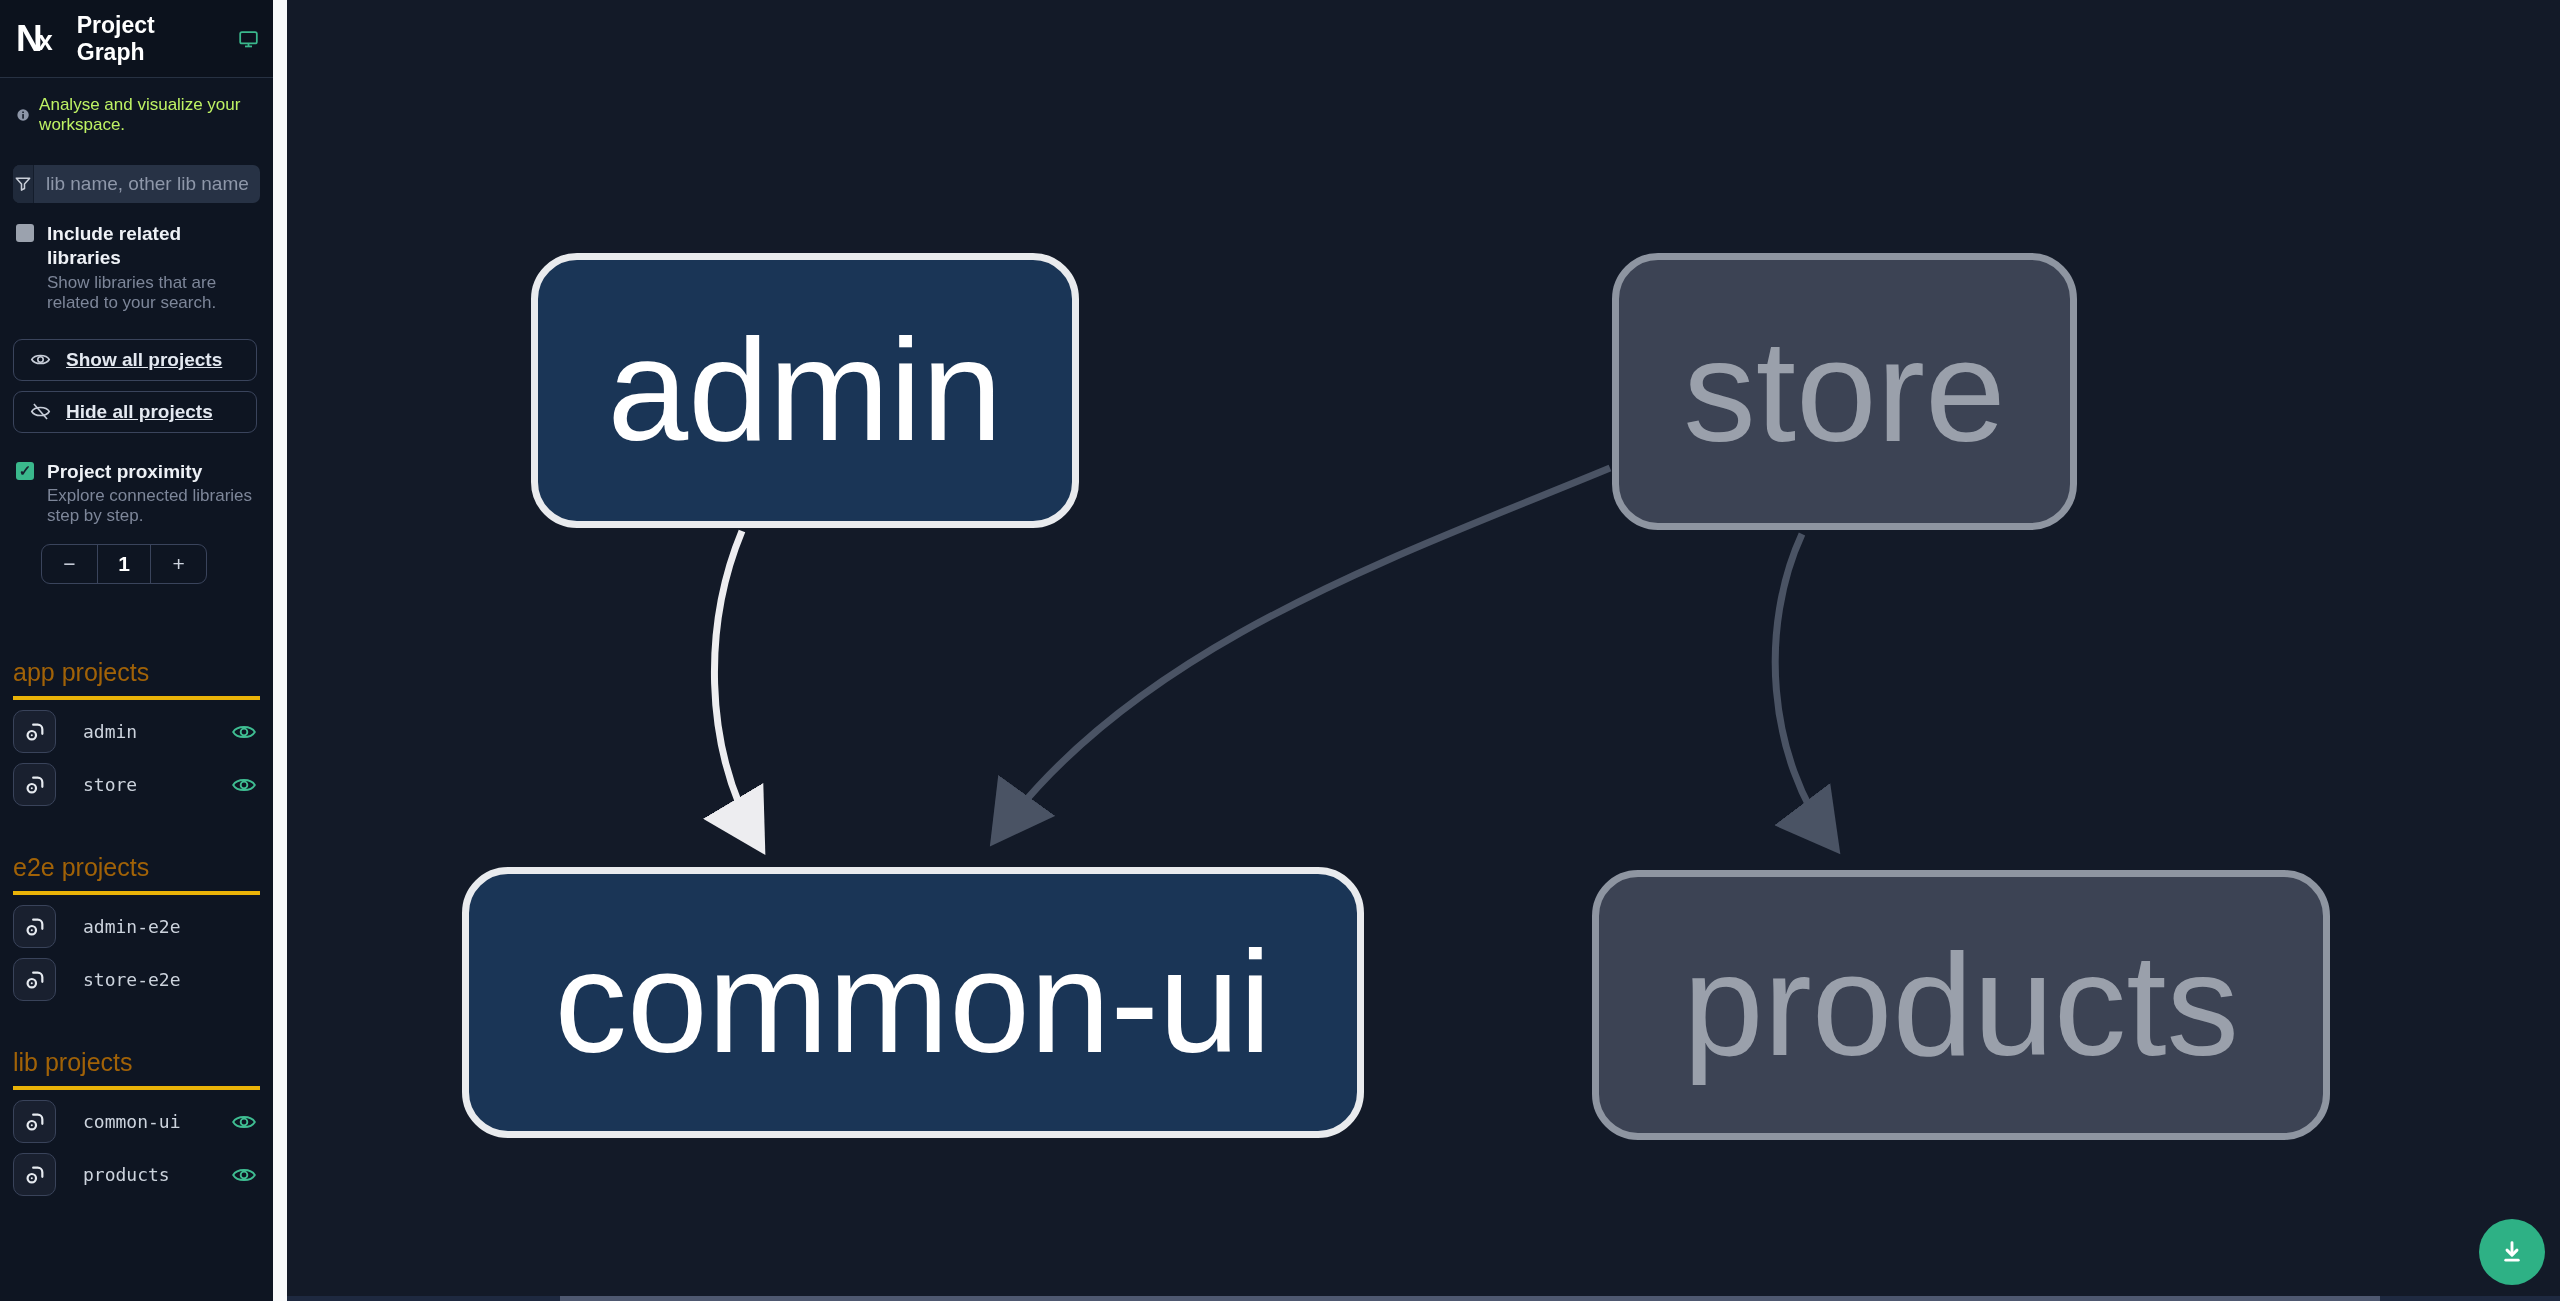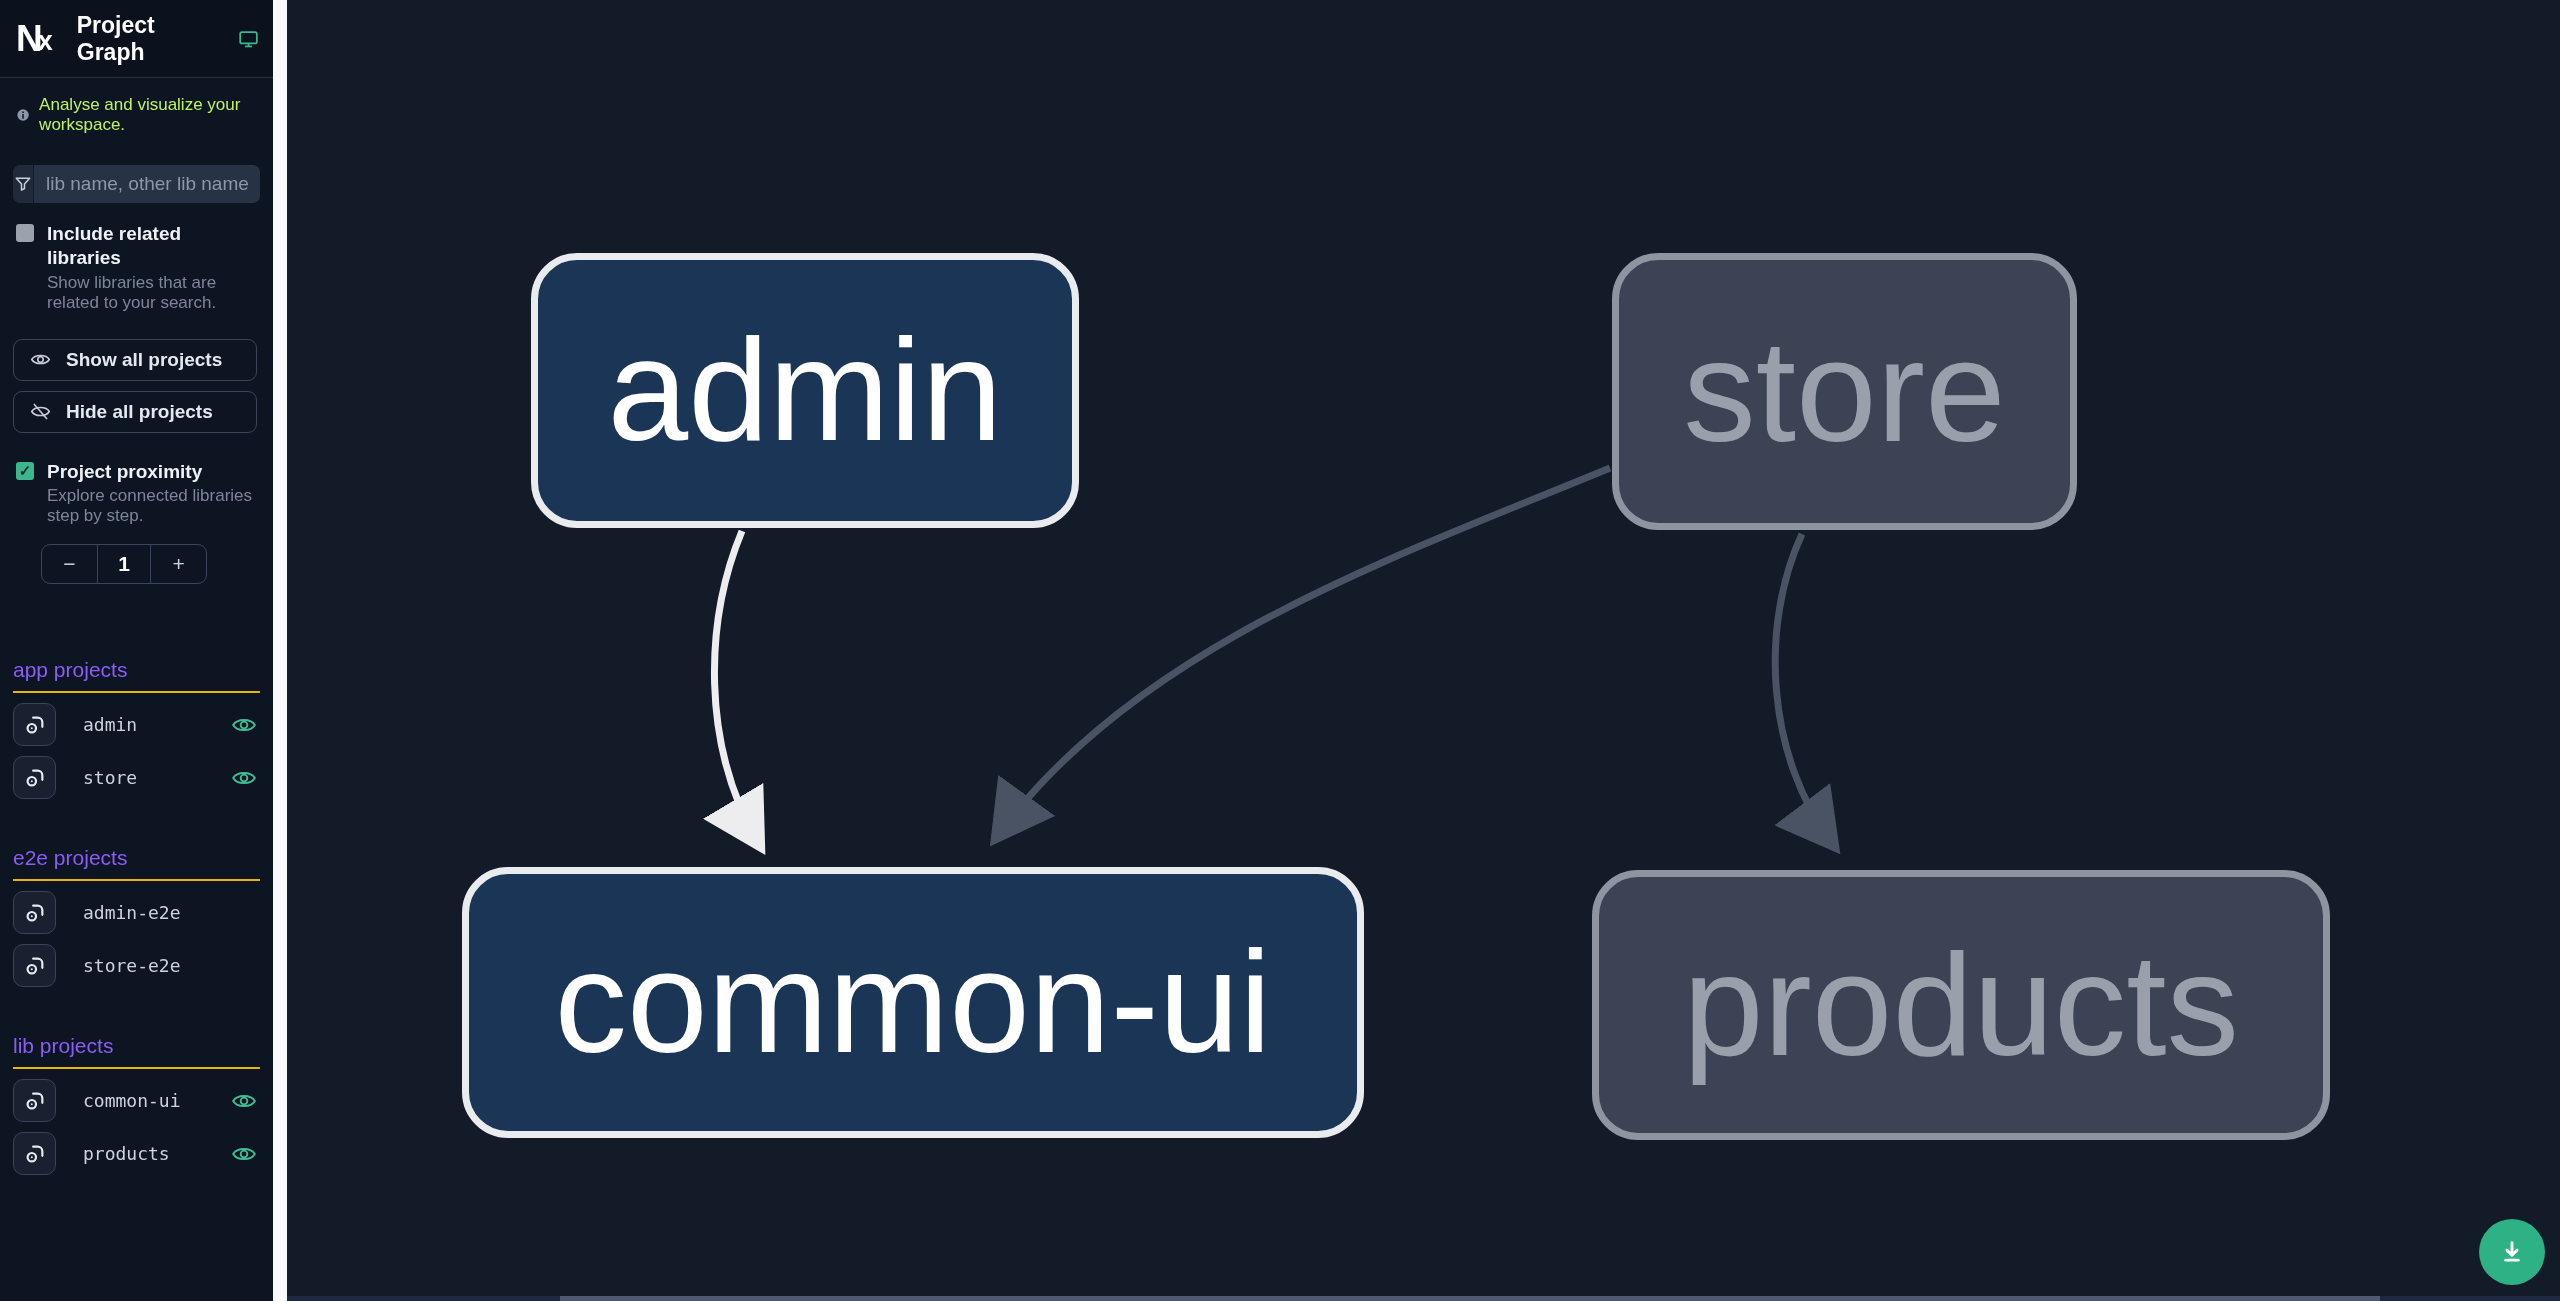--- a/index.html
+++ b/index.html
@@ -64,36 +64,36 @@
   .checkbox.white { background:#ffffff; }
   .checkbox.green { background:#3ab88c; color:#17202e; font-size:15px; font-weight:700; }
   .check-label { font-size:19px; font-weight:700; color:#eef1f6; line-height:1.25; }
   .check-desc  { font-size:17px; color:#7d8699; line-height:1.18; margin-top:3px; max-width:212px; }
 
   .sb-button {
     display:flex; align-items:center; gap:15px;
     margin:10px 13px 0 13px; height:42px; border:1px solid #3a445c; border-radius:9px;
     background:transparent; padding:0 16px; cursor:pointer;
     font-size:19px; font-weight:700; color:#e4e9f1;
-    font-family:"Liberation Sans", sans-serif; width:244px;
+    font-family:"Liberation Sans", sans-serif; width:244px;text-decoration:underline;
   }
   .sb-button:first-of-type { margin-top:26px; }
 
   .stepper { display:flex; margin:18px 0 0 41px; border:1px solid #3a445c; border-radius:9px;
              overflow:hidden; width:166px; height:40px; }
   .stepper > div { width:55.3px; display:flex; align-items:center; justify-content:center;
                    font-size:21px; color:#cdd3de; cursor:pointer; }
   .stepper .step-val { border-left:1px solid #3a445c; border-right:1px solid #3a445c;
                        color:#ffffff; font-weight:700; cursor:default; }
 
   .section { margin:0 13px; }
   .section.first { margin-top:74px; }
   .section.later { margin-top:47px; }
-  .section-title { font-size:21px; color:#8b5cf6; padding-bottom:9px;
-                   border-bottom:2px solid #eab308; }
+  .section-title { font-size:25px; color:#a16207; padding-bottom:9px;
+                   border-bottom:4px solid #eab308; }
   .proj-row { display:flex; align-items:center; margin-top:10px; height:43px; position:relative; }
   .proj-iconbtn {
     width:43px; height:43px; border:1px solid #39435a; border-radius:10px;
     background:#19202f; display:flex; align-items:center; justify-content:center; cursor:pointer;
   }
   .proj-name { margin-left:27px; font-family:"DejaVu Sans Mono", monospace;
                font-size:18px; color:#ccd3dd; }
   .proj-eye { position:absolute; right:3px; top:9px; cursor:pointer; display:flex; }
 
   

